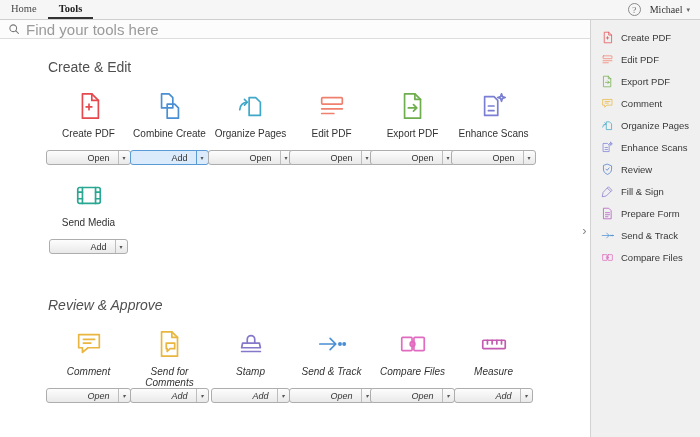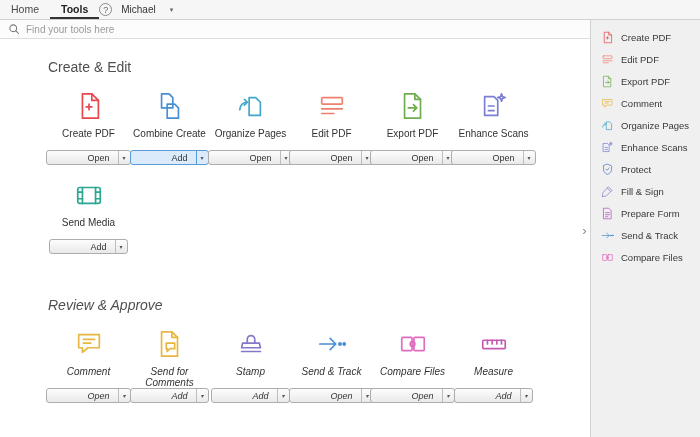--- a/index.html
+++ b/index.html
@@ -1,41 +1,41 @@
 <!DOCTYPE html>
 <html><head>
 <meta charset="utf-8">
 <style>
   * { margin:0; padding:0; box-sizing:border-box; }
   html,body { width:700px; height:437px; overflow:hidden; }
   body { font-family:"Liberation Sans", sans-serif; background:#fff; color:#333; }
 
   
   .topbar { height:20px; background:#f6f6f6; border-bottom:1px solid #cfcfcf;
-            display:flex; align-items:stretch; }
+            display:flex; justify-content:space-between; align-items:stretch;font-family:Liberation Serif, serif; }
   .tabs { display:flex; }
   .tab { display:flex; align-items:center; padding:0 11px; font-size:10.5px; color:#4a4a4a;
          border-bottom:2px solid transparent; cursor:pointer; }
   .tab.active { font-weight:bold; color:#222; border-bottom-color:#333; }
   .topbar-right { display:flex; align-items:center; gap:9px; padding-right:10px; }
   .help { width:13px; height:13px; border:1px solid #8a8a8a; border-radius:50%; color:#666;
           font-size:9px; display:flex; align-items:center; justify-content:center; cursor:pointer; }
-  .user { display:flex; align-items:center; gap:14px; font-size:10px; color:#333; cursor:pointer; }
+  .user { display:flex; align-items:center; gap:4px; font-size:10px; color:#333; cursor:pointer; }
   .user .caret { font-size:7px; color:#666; }
 
   
   .body { position:relative; display:flex; height:417px; }
   .left { flex:1; display:flex; flex-direction:column; min-width:0; }
 
   
   .searchbar { height:19px; background:#fcfcfc; border-bottom:1px solid #ddd;
                display:flex; align-items:center; gap:6px; padding:0 8px; }
   .search-icon { color:#777; display:flex; align-items:center; }
   .searchbar input { flex:1; border:none; outline:none; background:transparent;
-                     font-size:10px; color:#444; font-family:"Liberation Sans", sans-serif; }
+                     font-size:15px; color:#444; font-family:"Liberation Sans", sans-serif; }
   .searchbar input::placeholder { color:#9a9a9a; }
 
   
   main { flex:1; background:#fff; padding:22px 0 0 48px; overflow:hidden; }
   .section + .section { margin-top:33px;font-style:italic; }
   .section-title { font-size:14px; color:#4f4f4f; margin-bottom:14px; height:13px; line-height:13px; }
   .tool-grid { display:flex; flex-wrap:wrap; width:500px; }
   .tool { width:81px; margin-bottom:12px; display:flex; flex-direction:column; align-items:center; }
   .tool-icon { height:36px; display:flex; align-items:center; justify-content:center; }
   .tool-label { margin-top:4px; min-height:22px; font-size:10px; line-height:11px;
@@ -342,21 +342,21 @@
           </span>
           <span>Enhance Scans</span>
         </div>
         <div class="side-item">
           <span class="side-icon" style="color: rgb(74, 120, 201);">
             <svg width="13" height="13" viewBox="0 0 32 32" fill="none" stroke="currentColor" stroke-width="1.8" stroke-linecap="round" stroke-linejoin="round">
               <path d="M16 3l10 4v8c0 7-4 10.5-10 13C10 25.5 6 22 6 15V7z"></path>
               <path d="M12 15l3 3 5-6"></path>
             </svg>
           </span>
-          <span>Protect</span>
+          <span>Review</span>
         </div>
         <div class="side-item">
           <span class="side-icon" style="color: rgb(133, 119, 201);">
             <svg width="13" height="13" viewBox="0 0 32 32" fill="none" stroke="currentColor" stroke-width="1.8" stroke-linecap="round" stroke-linejoin="round">
               <path d="M19 5l8 8-14 14-10 2 2-10z"></path>
               <path d="M16 8l8 8"></path>
             </svg>
           </span>
           <span>Fill &amp; Sign</span>
         </div>

